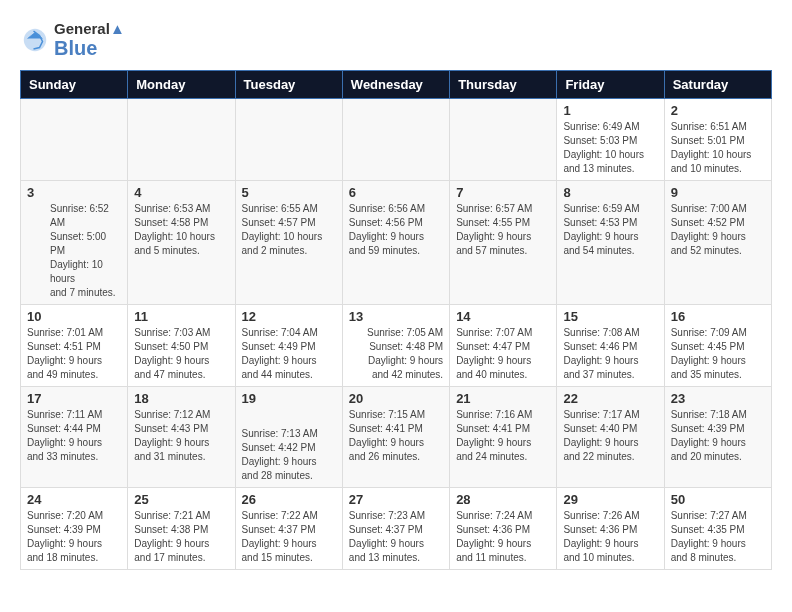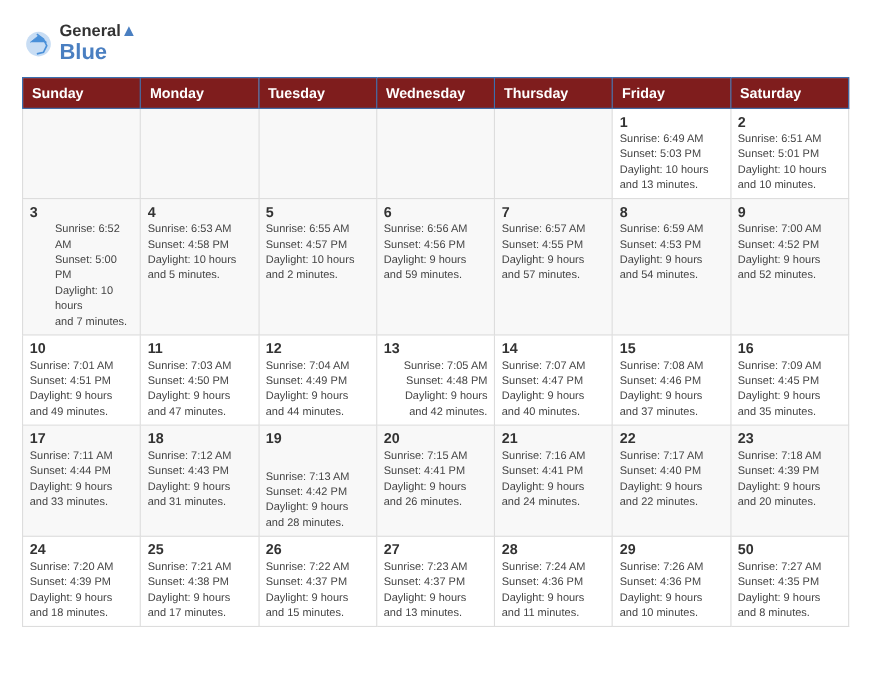--- a/index.html
+++ b/index.html
@@ -36,21 +36,21 @@
     .location-title {
       font-size: 16px;
       color: #555;
     }
     table {
       width: 100%;
       border-collapse: collapse;
       table-layout: fixed;
     }
     th {
-      background-color: #7f1d1d;
+      background-color: #0f172a;
       color: white;
       text-align: left;
       padding: 6px 8px;
       font-size: 13px;
       font-weight: bold;
       border: 1px solid #3a6faf;
     }
     td {
       border: 1px solid #ddd;
       vertical-align: top;

